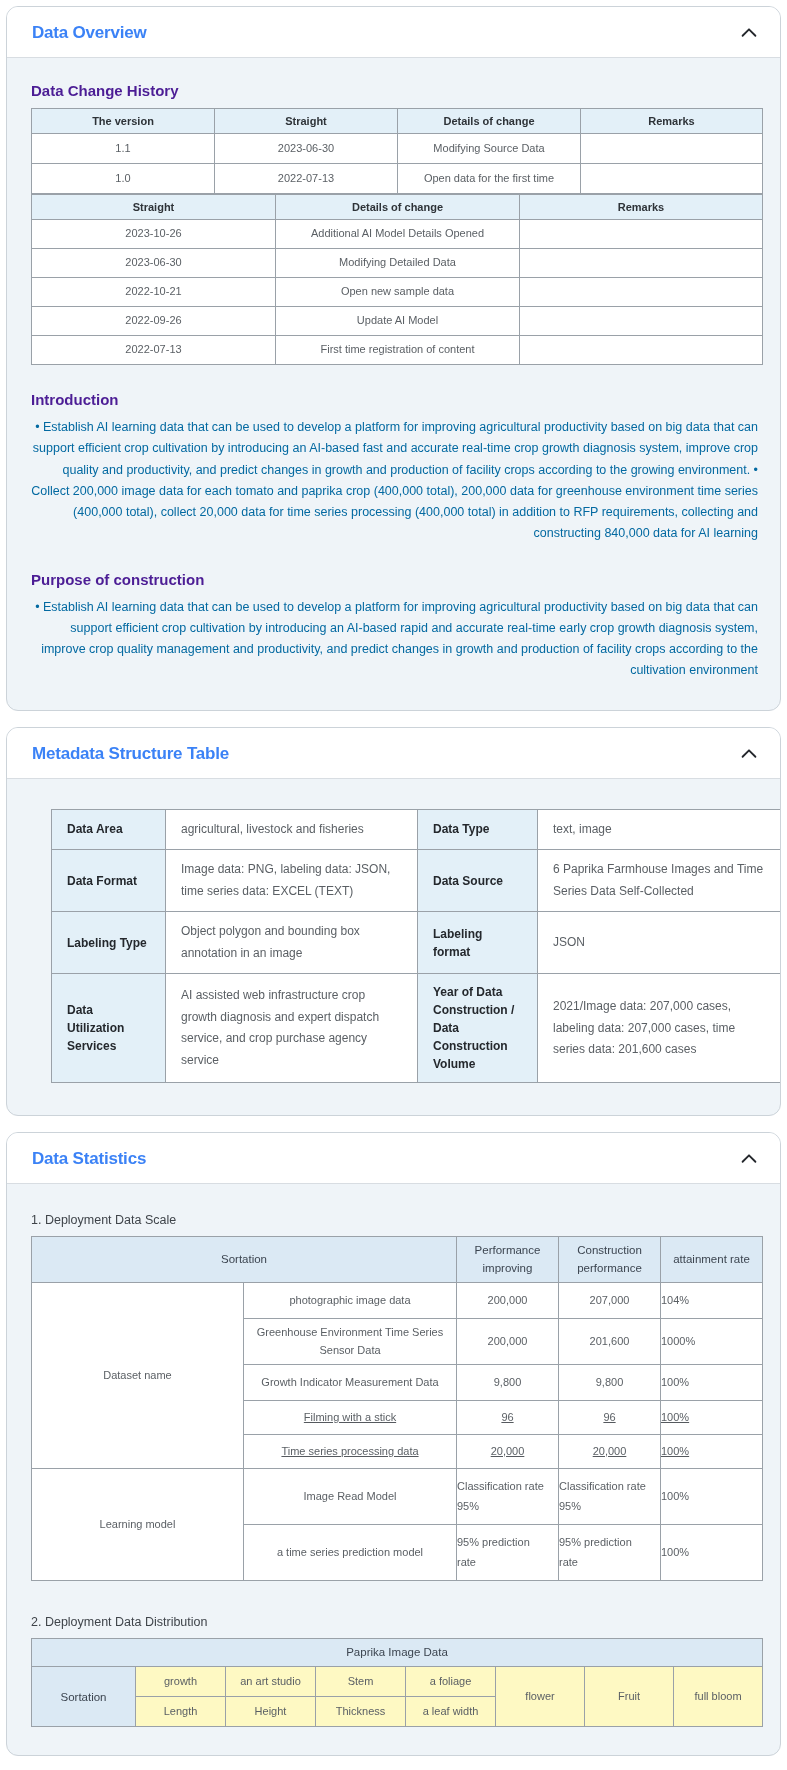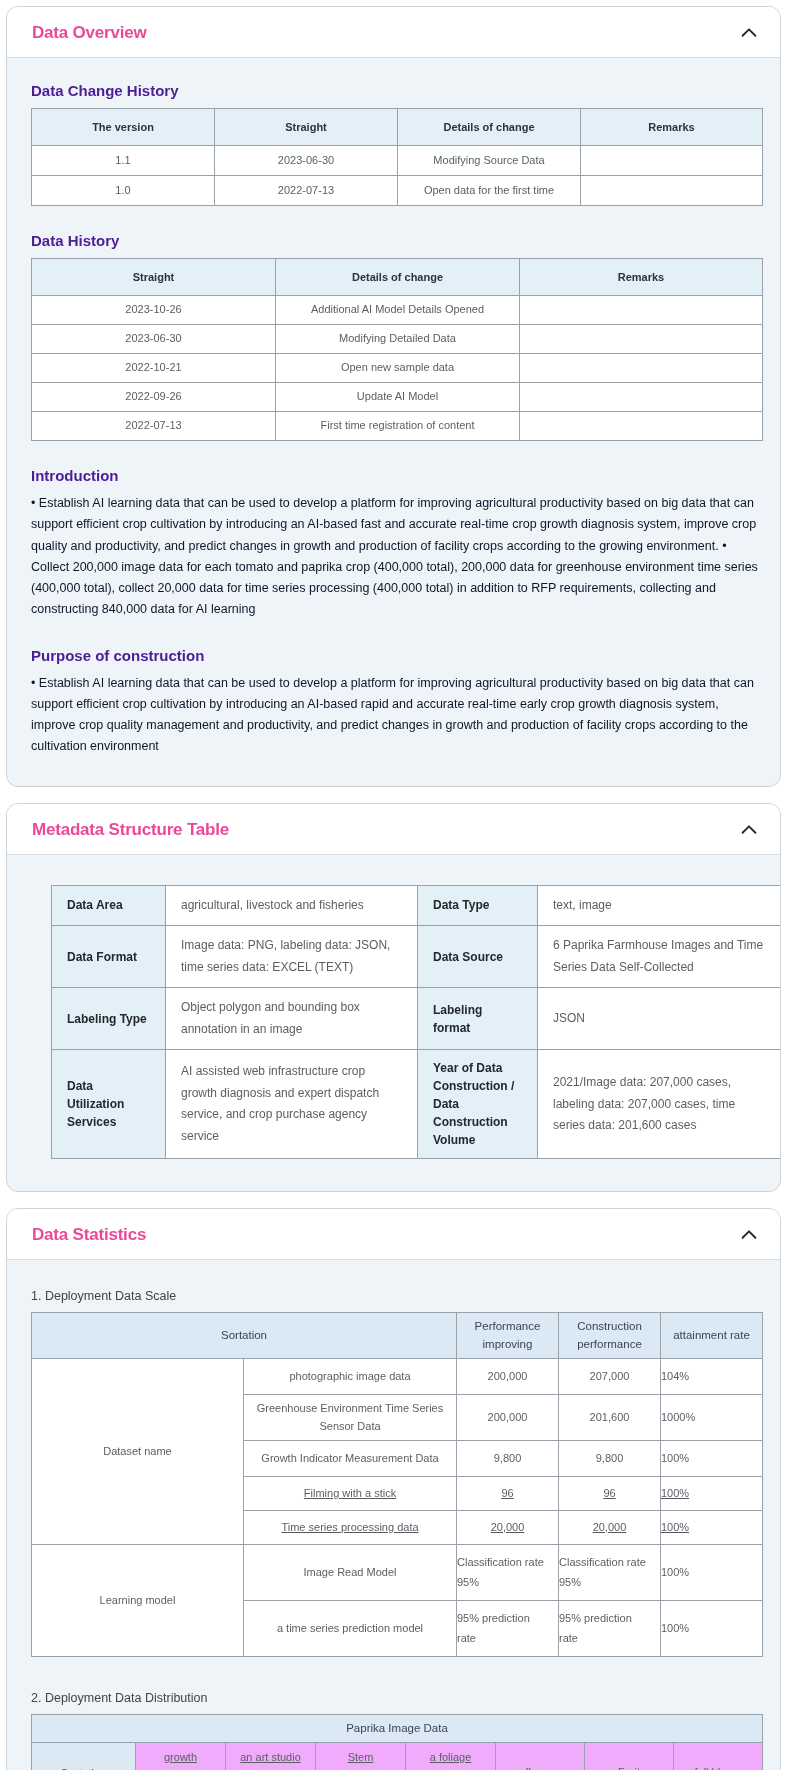--- a/index.html
+++ b/index.html
@@ -24,21 +24,21 @@
     justify-content:space-between;
     background:#ffffff;
     padding:15px 20px 13px 25px;
     border-bottom:1px solid #d8dde2;
     cursor:pointer;
   }
   .panel-title{
     margin:0;
     font-size:17px;
     font-weight:bold;
-    color:#ec4899;
+    color:#3b82f6;
     letter-spacing:-0.2px;
   }
   .chev{width:22px;height:22px;flex:0 0 auto;}
   .panel-body{padding:20px 16px 28px 18px;}
 
   h3.sub{
     font-size:15px;
     font-weight:bold;
     color:#4c1d95;
     margin:26px 0 9px 6px;
@@ -46,23 +46,23 @@
   h3.sub.first{margin-top:4px;}
   .caption{
     font-size:12.5px;
     color:#3f444a;
     margin:9px 0 9px 6px;
   }
   .caption.second{margin-top:34px;}
   p.para{
     font-size:12.5px;
     line-height:1.7;
-    color:#0f172a;
+    color:#0369a1;
     margin:0 6px;
-    text-align:left;
+    text-align:right;
   }
 
   table{
     border-collapse:collapse;
     table-layout:fixed;
     width:731px;
     margin-left:6px;
     background:#ffffff;
   }
   th,td{
@@ -75,21 +75,21 @@
     background:#e3f0f8;
     color:#2e3338;
     font-weight:bold;
     text-align:center;
   }
   td{
     color:#5a5f64;
     text-align:center;
     line-height:1.6;
   }
-  tr.h25{height:37px;} tr.h26{height:26px;} tr.h29{height:29px;} tr.h30{height:30px;}
+  tr.h25{height:25px;} tr.h26{height:26px;} tr.h29{height:29px;} tr.h30{height:30px;}
   tr.h34{height:34px;text-decoration:underline;} tr.h36{height:36px;} tr.h40{height:40px;} tr.h46{height:46px;} tr.h56{height:56px;} tr.h96{height:96px;}
 
   
   .meta-table td{
     font-size:12px;
     text-align:left;
     padding:9px 15px;
     line-height:1.8;
   }
   .meta-table td.meta-label{
@@ -105,21 +105,21 @@
     font-weight:normal;
     color:#3c4550;
     font-size:11.5px;
     line-height:1.5;
   }
   .stats td.left{
     text-align:left;
     padding-left:0;
     line-height:1.8;
   }
-  .dist td.subhead{background:#f0abfc;color:#5a5f64;text-decoration:underline;}
+  .dist td.subhead{background:#fef9c3;color:#5a5f64;}
   .dist td.sortation{
     background:#dbe9f4;
     color:#3c4550;
     font-size:11.5px;
   }
 </style>
 </head>
 <body>
 
 <section class="panel first">
@@ -156,21 +156,20 @@
         </tr>
         <tr class="h30">
           <td>1.0</td>
           <td>2022-07-13</td>
           <td>Open data for the first time</td>
           <td></td>
         </tr>
       </tbody>
     </table>
 
-    <h3 class="sub">Data History</h3>
     <table>
       <colgroup>
           <col style="width:244px">
           <col style="width:244px">
           <col style="width:243px">
         </colgroup>
       <thead>
         <tr class="h25">
           <th>Straight</th>
           <th>Details of change</th>

